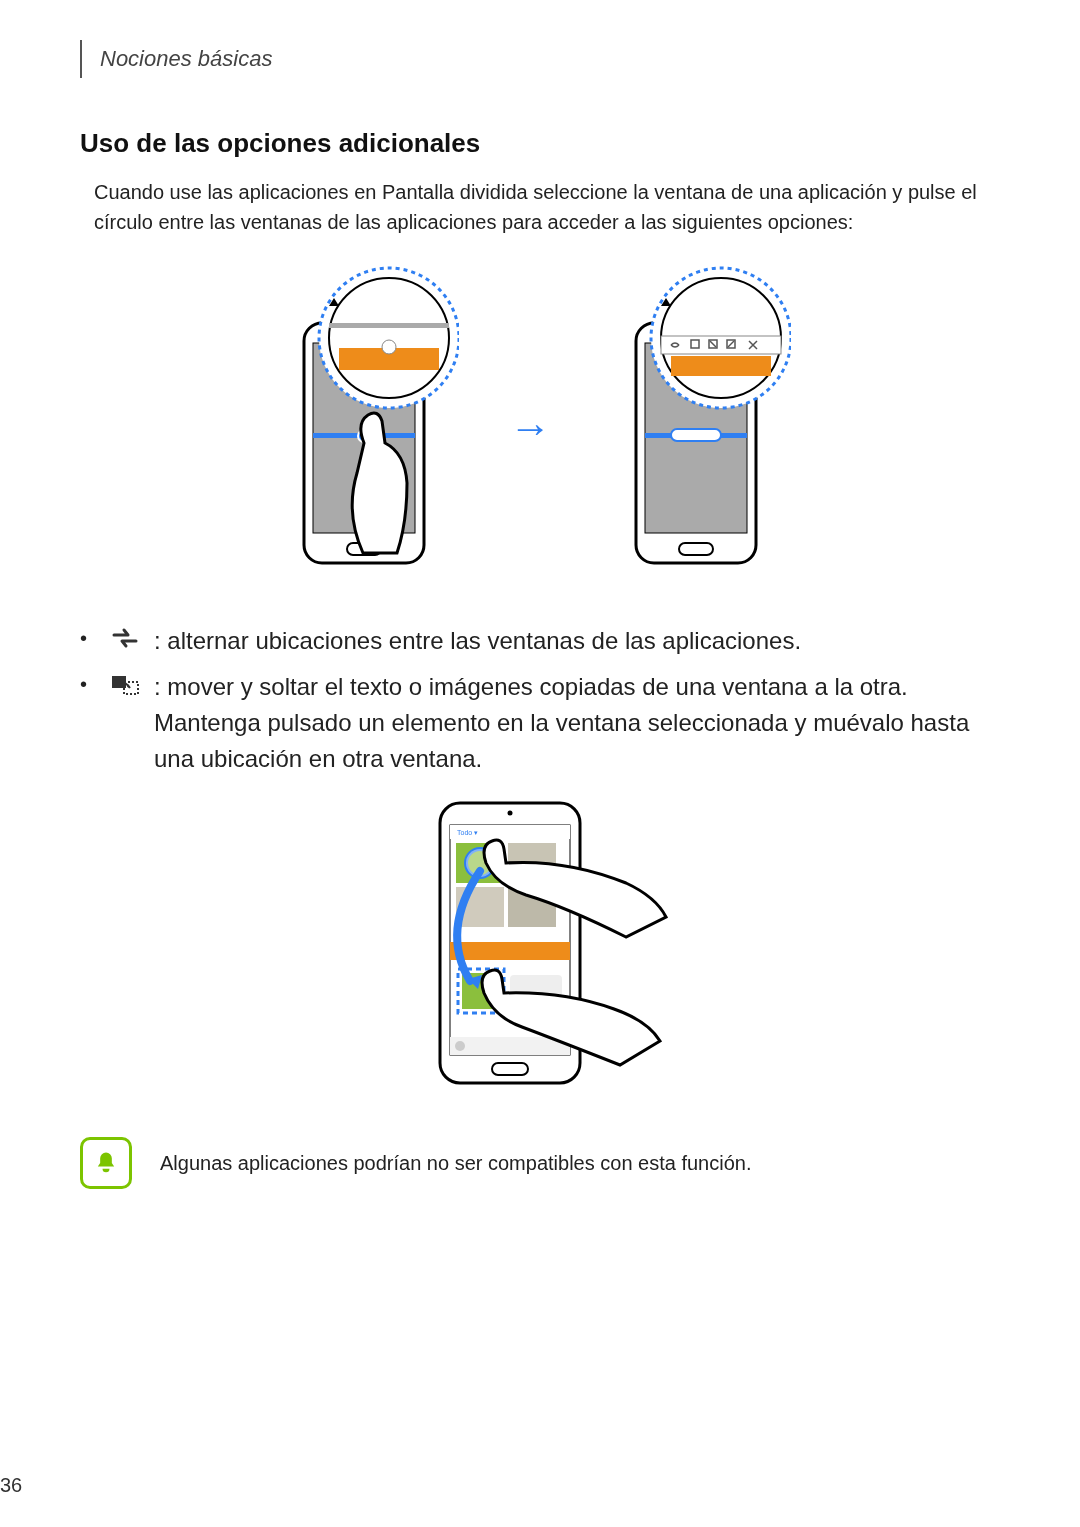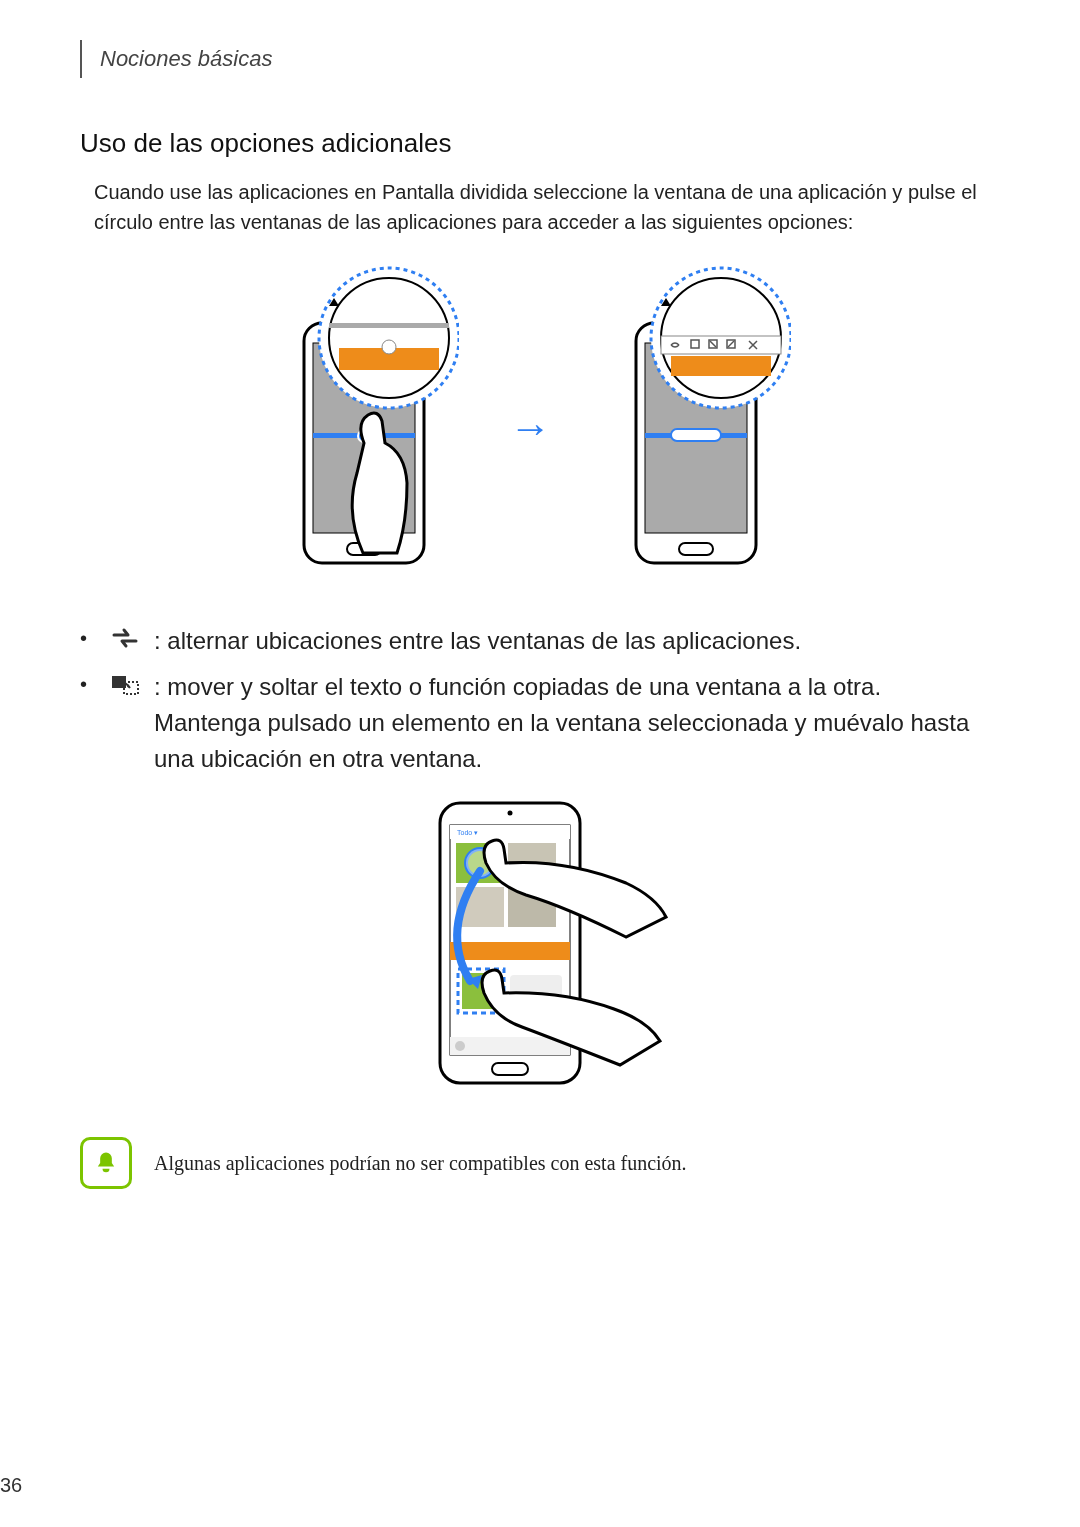--- a/index.html
+++ b/index.html
@@ -24,21 +24,21 @@
     padding-left: 18px;
     margin-bottom: 50px;
   }
   .header-text {
     font-size: 22px;
     color: #444;
     font-style: italic;
   }
   .section-title {
     font-size: 26px;
-    font-weight: 400;
+    font-weight: 700;
     margin: 0 0 18px 0;
     color: #111;
   }
   .body-text {
     font-size: 20px;
     line-height: 1.5;
     color: #222;
     margin: 0 0 26px 14px;
   }
   .figure-row {
@@ -92,23 +92,22 @@
   }
   .phone-drag {
     width: 300px;
     height: 300px;
     position: relative;
   }
   
   .note-row {
     display: flex;
     align-items: center;
-    gap: 22px;
+    gap: 28px;
     margin-top: 10px;
-    font-family: Liberation Serif, serif;
   }
   .note-icon-wrap {
     width: 46px;
     height: 46px;
     border: 3px solid #7cc400;
     border-radius: 10px;
     display: flex;
     align-items: center;
     justify-content: center;
   }
@@ -213,21 +212,21 @@
     <div class="bullet-row">
       <span class="bullet-dot">•</span>
       <span class="bullet-icon">
         <svg viewBox="0 0 30 24" width="30" height="24">
           <rect x="2" y="4" width="14" height="12" fill="#333"></rect>
           <rect x="14" y="10" width="14" height="12" fill="none" stroke="#333" stroke-width="2" stroke-dasharray="2 2"></rect>
           <path d="M10 10 q6 0 10 6" fill="none" stroke="#333" stroke-width="2"></path>
           <path d="M20 16 l-3 -1 l1 -3 z" fill="#333"></path>
         </svg>
       </span>
-      <span class="bullet-text"> : mover y soltar el texto o función copiadas de una ventana a la otra. Mantenga pulsado un elemento en la ventana seleccionada y muévalo hasta una ubicación en otra ventana.</span>
+      <span class="bullet-text"> : mover y soltar el texto o imágenes copiadas de una ventana a la otra. Mantenga pulsado un elemento en la ventana seleccionada y muévalo hasta una ubicación en otra ventana.</span>
     </div>
   </div>
 
   <div class="center-figure">
     <div class="phone-drag">
       <svg viewBox="0 0 300 300" width="300" height="300">
 
         <rect x="60" y="6" width="140" height="280" rx="20" ry="20" fill="#fff" stroke="#000" stroke-width="3"></rect>
         <rect x="70" y="28" width="120" height="230" fill="#fff" stroke="#000" stroke-width="1"></rect>
         <circle cx="130" cy="16" r="2.5" fill="#000"></circle>

